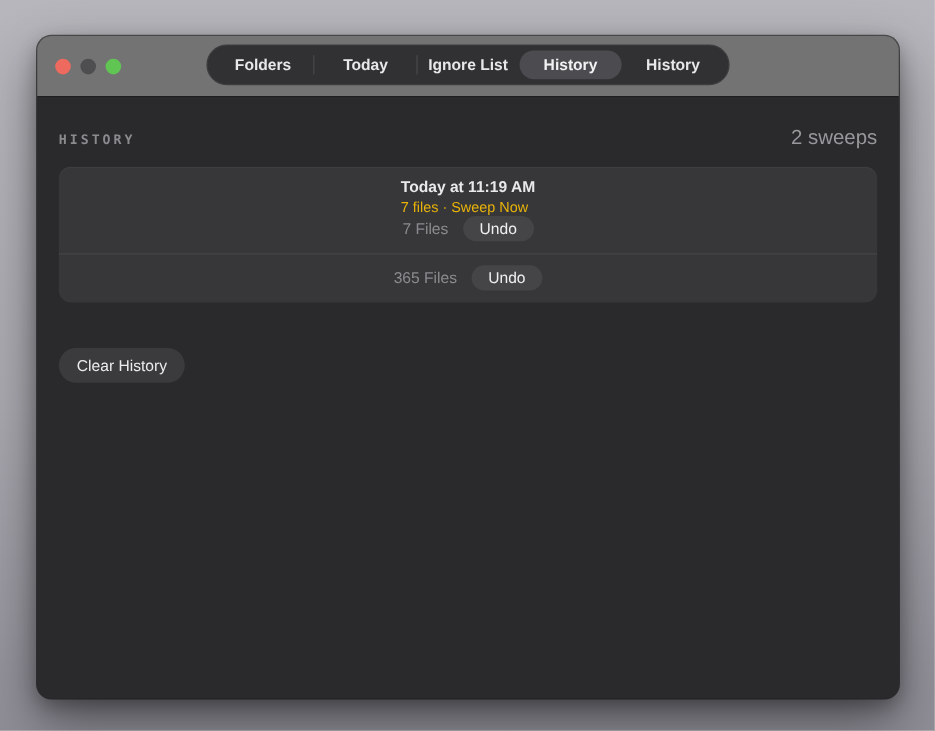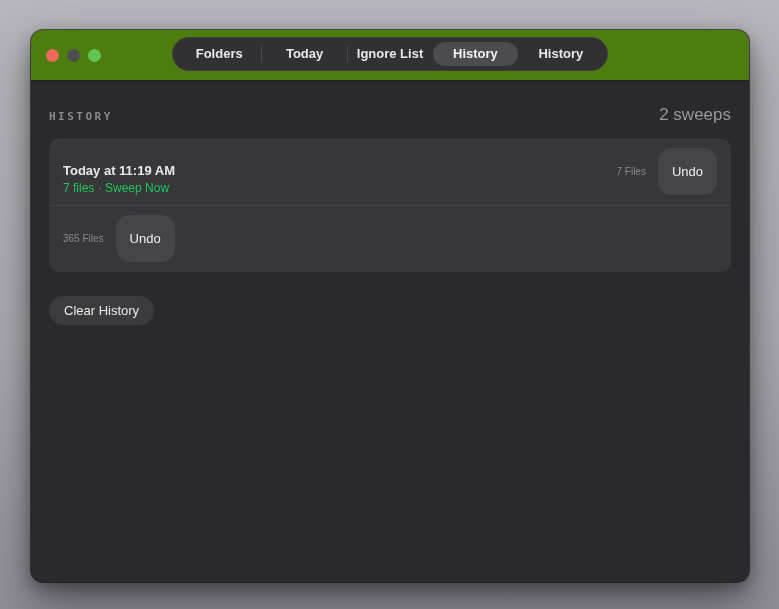--- a/index.html
+++ b/index.html
@@ -27,21 +27,21 @@
     box-shadow:
       0 0 0 1px rgba(0,0,0,0.55),
       0 20px 45px rgba(0,0,0,0.42),
       0 6px 16px rgba(0,0,0,0.30),
       inset 0 1px 0 rgba(255,255,255,0.07);
   }
   
   .titlebar {
     position: relative;
     height: 50px;
-    background: #4d7c0f;
+    background: #737373;
     border-radius: 12px 12px 0 0;
     border-bottom: 1px solid #1e1e1f;
   }
   .traffic-lights {
     position: absolute;
     left: 15px;
     top: 0;
     height: 50px;
     display: flex;
     align-items: center;
@@ -116,58 +116,59 @@
     color: #98989c;
   }
   .list {
     margin-top: 14px;
     background: #373739;
     border-radius: 10px;
     box-shadow: inset 0 1px 0 rgba(255,255,255,0.04);
   }
   .row {
     display: flex;
-    align-items: flex-end;
+    align-items: center;
     justify-content: space-between;
     padding: 9px 14px 10px 14px;
+    flex-direction: column;
   }
   .row + .row {
     border-top: 1px solid rgba(255,255,255,0.07);
   }
   .row-title {
     font-size: 13px;
     font-weight: 700;
     color: #e9e9eb;
   }
   .row-sub {
     margin-top: 3px;
     font-size: 12px;
-    color: #22c55e;
+    color: #eab308;
   }
   .row-right {
     display: flex;
     align-items: center;
     gap: 12px;
   }
   .files {
-    font-size: 10px;
+    font-size: 13px;
     color: #8b8b8f;
   }
   .undo {
     font-family: "Liberation Sans", sans-serif;
     font-size: 13px;
     color: #efeff0;
     background: #454548;
     border: none;
     border-radius: 14px;
-    padding: 16px 14px;
+    padding: 3px 14px;
     cursor: default;
   }
   .clear {
-    margin-top: 24px;
+    margin-top: 38px;
     font-family: "Liberation Sans", sans-serif;
     font-size: 13px;
     color: #ebebec;
     background: #3b3b3e;
     border: none;
     border-radius: 15px;
     padding: 7px 15px;
     cursor: default;
   }
 </style>

